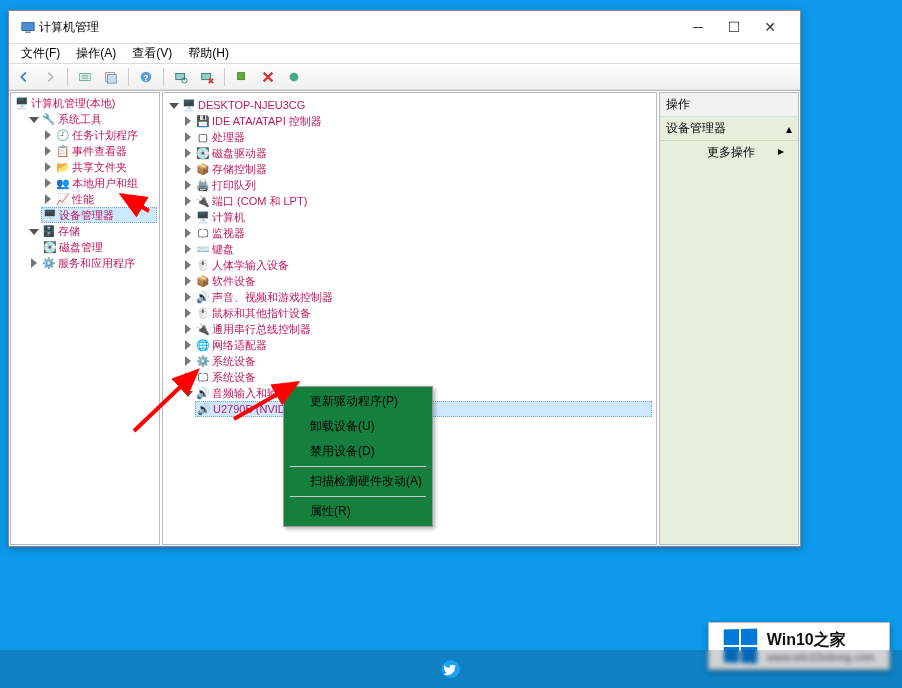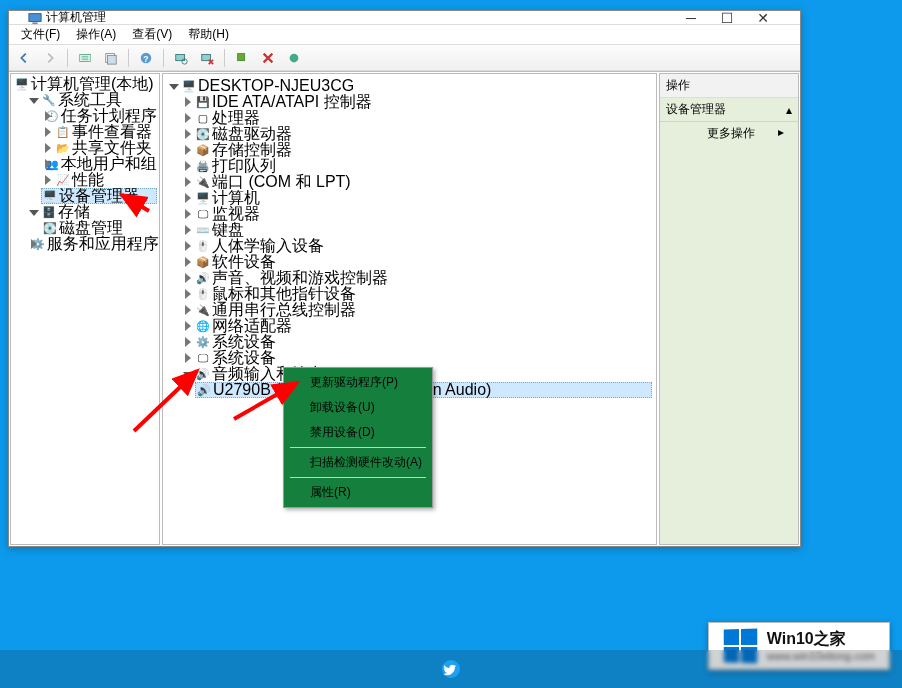--- a/index.html
+++ b/index.html
@@ -11,23 +11,23 @@
   .window {
     position: absolute;
     left: 8px; top: 10px;
     width: 793px; height: 537px;
     background: #fff;
     border: 1px solid #888;
     box-shadow: 0 2px 8px rgba(0,0,0,0.25);
     display: flex; flex-direction: column;
   }
   .titlebar {
-    height: 14px; display: flex; align-items: center;
+    height: 33px; display: flex; align-items: center;
     background: #fff; border-bottom: 1px solid #ddd;
-    padding: 0 19px;
+    padding: 0 12px;
   }
   .titlebar .title-icon { width: 14px; height: 14px; margin-right: 4px; }
   .titlebar .title { flex: 1; font-size: 12px; color: #000; }
   .sysbtns { display: flex; gap: 0; }
   .sysbtn {
     width: 36px; height: 22px; display: flex; align-items: center; justify-content: center;
     font-size: 14px; color: #333; background: none; border: none;
   }
   
   .menubar {
@@ -78,40 +78,40 @@
   .row { display: flex; align-items: center; height: 16px; gap: 2px; padding: 0 2px; }
   .row.sel { background: #cde8ff; border: 1px dotted #7ab; padding: 0 1px; height: 16px; }
   .tw { width: 11px; height: 11px; display: inline-block; position: relative; }
   .tw::before {
     content: ""; position: absolute; left: 2px; top: 0; width: 0; height: 0;
     border-style: solid;
   }
   .tw.closed::before { border-width: 5px 0 5px 6px; border-color: transparent transparent transparent #777; top:0;}
   .tw.open::before { border-width: 6px 5px 0 5px; border-color: #555 transparent transparent transparent; top:3px; left:0;}
   .nic { width: 14px; height: 14px; display: inline-flex; align-items: center; justify-content: center; font-size: 11px; }
-  .lbl { font-size: 16px; color: #000000; }
+  .lbl { font-size: 11px; color: #be185d; }
   
   
   .ctxmenu {
     position: absolute; background: #15803d; border: 1px solid #9a9a9a;
     box-shadow: 2px 2px 4px rgba(0,0,0,0.3);
     font-size: 12px; padding: 2px; width: 150px;
   }
   .ctxmenu .ci { padding: 4px 8px 4px 24px; }
   .ctxmenu .csep { height: 1px; background: #ccc; margin: 2px 4px; }
   .arrow-line { stroke: #f00; stroke-width: 4; fill: none; }
   .arrow-head { fill: #f00; }
   svg.overlay { position:absolute; left:0; top:0; pointer-events:none; z-index:20; }
   
   
   .watermark {
     position: absolute; right: 12px; bottom: 18px;
     background: #fff; border: 1px solid #bbb;
     box-shadow: 0 2px 6px rgba(0,0,0,0.3);
-    display: flex; align-items: flex-start; gap: 10px;
+    display: flex; align-items: center; gap: 10px;
     padding: 6px 14px; font-size: 13px;
   }
   .winlogo { width: 34px; height: 34px; display: grid; grid-template-columns: 1fr 1fr; grid-template-rows: 1fr 1fr; gap: 2px; transform: perspective(100px) rotateY(-10deg);}
   .winlogo div { background: #0078d7; }
   .wm-txt .l1 { font-size: 16px; font-weight: bold; color: #111;}
   .wm-txt .l2 { font-size: 11px; color: #555; }
   
   
   .taskbar {
     position: absolute; left: 0; bottom: 0; width: 100%; height: 38px;

